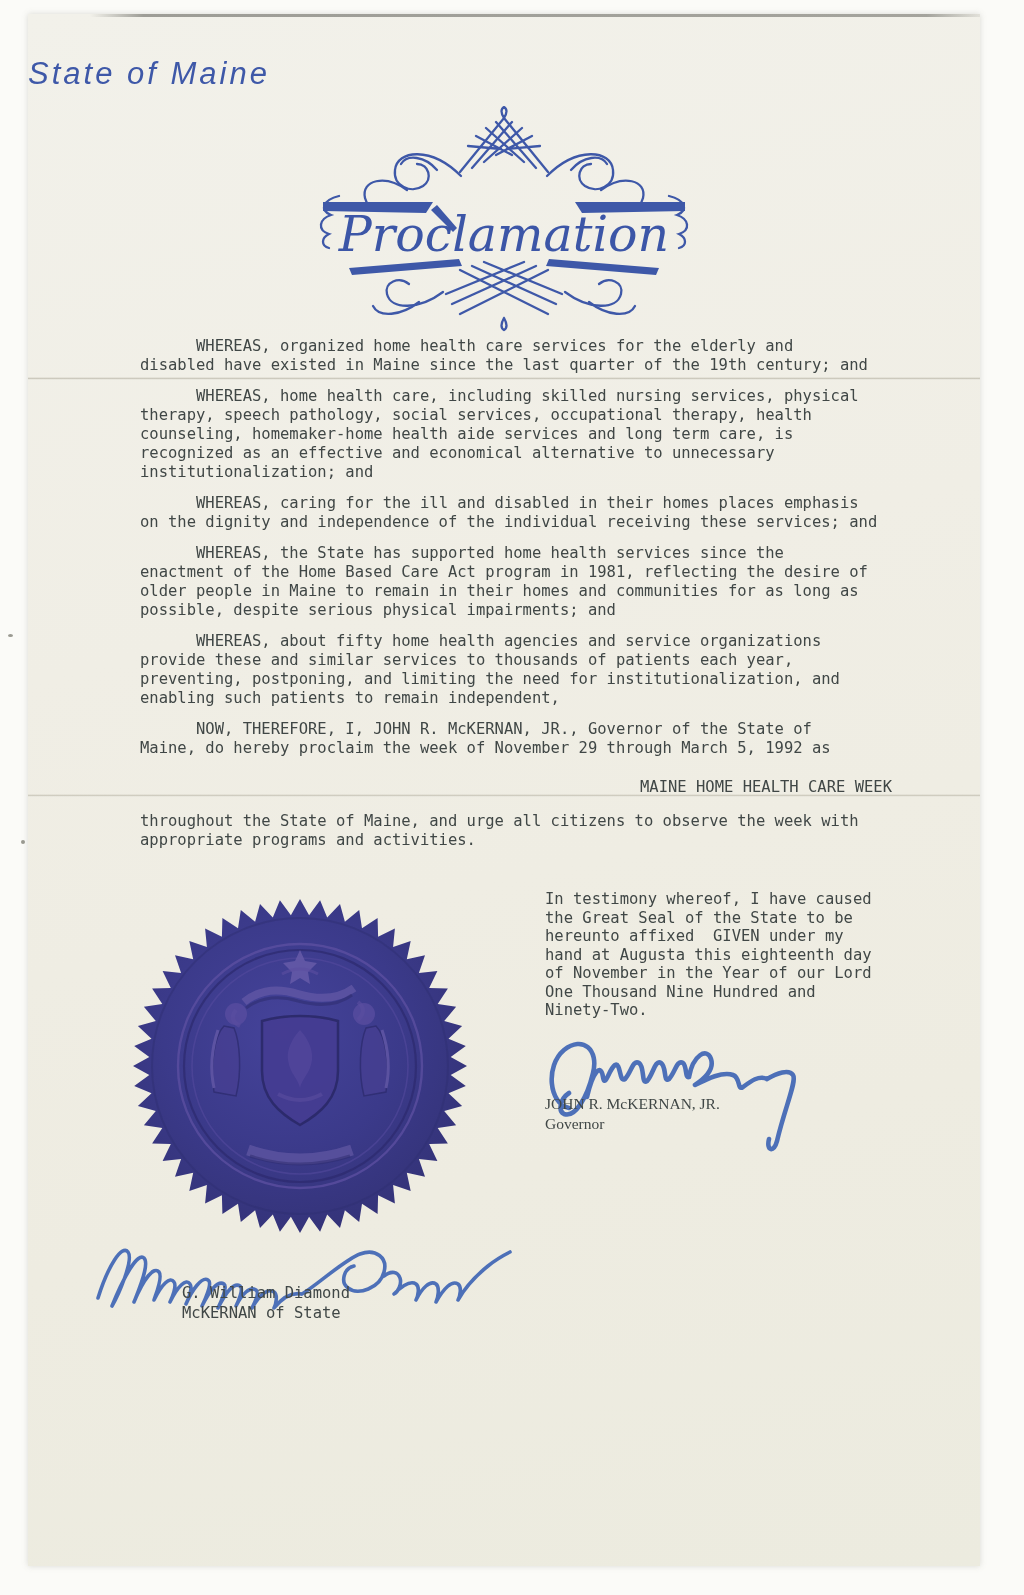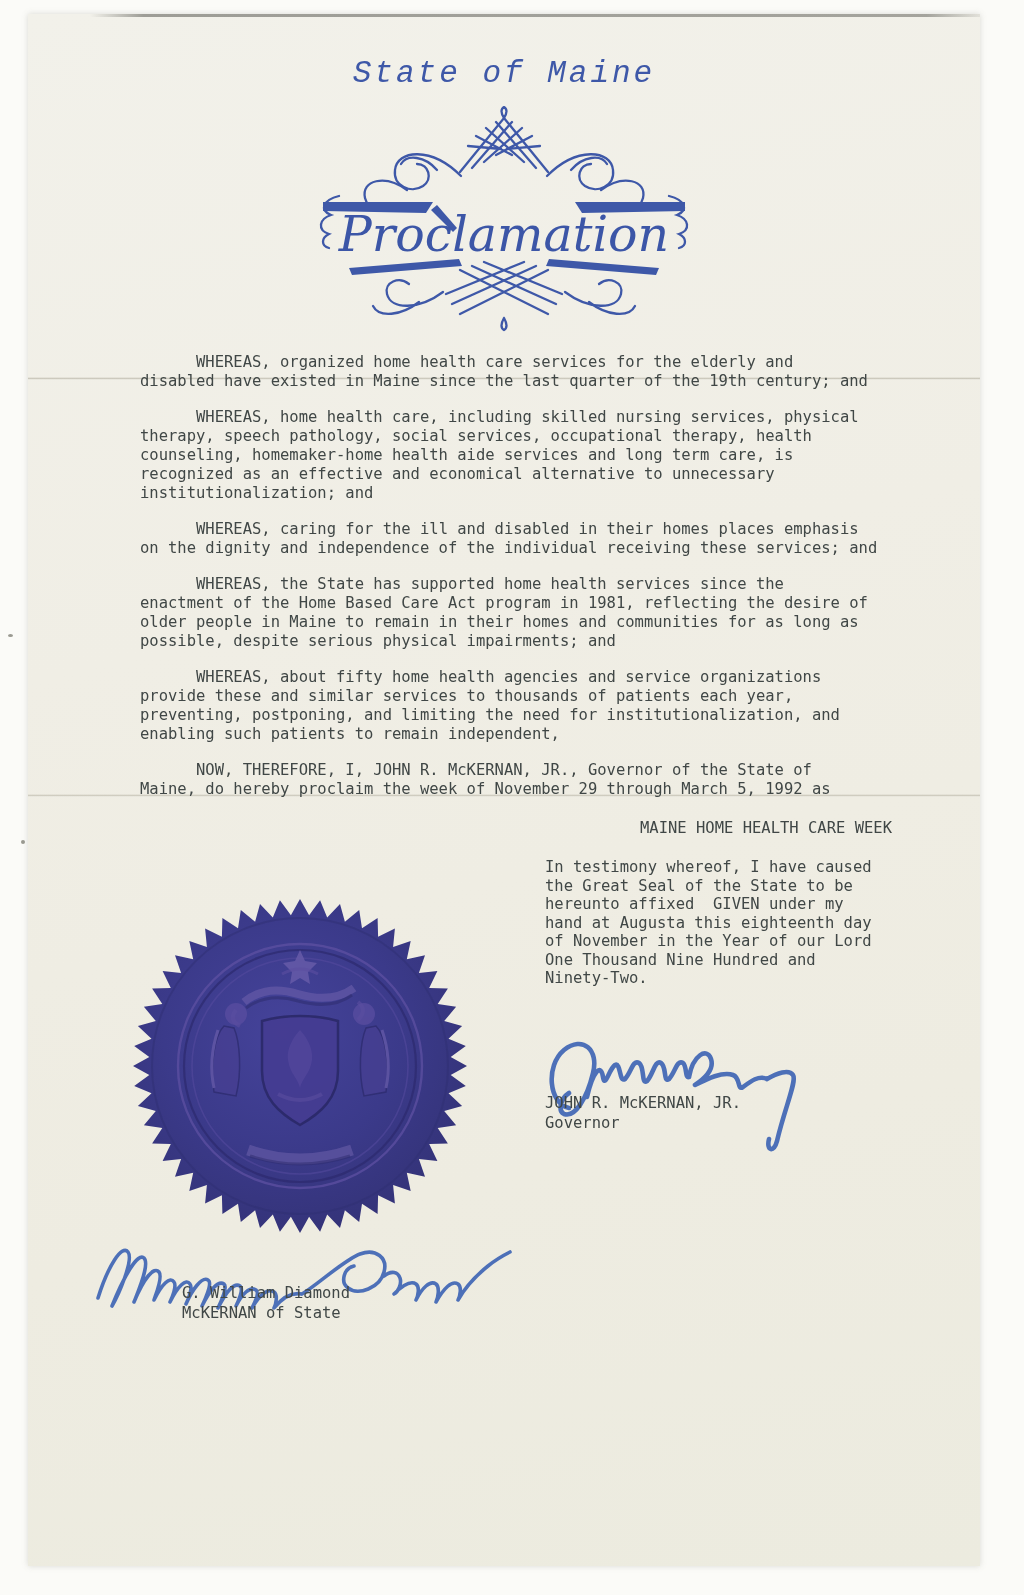--- a/index.html
+++ b/index.html
@@ -12,44 +12,44 @@
 
   .paper{position:absolute;left:28px;top:14px;width:952px;height:1552px;
          background:linear-gradient(168deg,#f2f1ea 0%,#f0eee5 38%,#eeece1 72%,#ecebdf 100%);
          box-shadow:0 0 6px rgba(120,120,110,.25);}
   .paper::before{content:"";position:absolute;left:62px;right:0;top:0;height:3px;
          background:linear-gradient(to right,rgba(88,88,82,0),rgba(88,88,82,.55) 6%,rgba(88,88,82,.5) 94%,rgba(88,88,82,.1));}
   .fold{position:absolute;left:0;right:0;height:3px;pointer-events:none;}
   .fold-1{top:363px;background:linear-gradient(to bottom,rgba(140,135,118,0),rgba(145,140,122,.38) 50%,rgba(255,255,250,.4));}
   .fold-2{top:780px;background:linear-gradient(to bottom,rgba(140,135,118,0),rgba(145,140,122,.34) 50%,rgba(255,255,250,.38));}
 
-  .state-title{position:absolute;top:42px;left:0;width:100%;text-align:center;
-       font-family:Liberation Mono, monospace;font-style:italic;font-size:31px;
+  .state-title{position:absolute;top:42px;left:0;width:100%;text-align:left;
+       font-family:Liberation Sans, sans-serif;font-style:italic;font-size:31px;
        color:#3e58a8;letter-spacing:3px;}
   .ornament{position:absolute;top:92px;left:50%;transform:translateX(-50%);}
   .ornament .swirl{fill:none;stroke:#3e58a8;stroke-width:2.3;stroke-linecap:round;}
   .ornament .bar{fill:#3e58a8;}
   .ornament .script{font-family:"DejaVu Serif",serif;font-style:italic;fill:#3c56a7;}
 
   .body-text{position:absolute;left:112px;top:322px;width:752px;}
-  .para{white-space:pre-wrap;margin:17px 0 12px 0;font:15.5px/19px "DejaVu Sans Mono",monospace;
+  .para{white-space:pre-wrap;margin:1px 0 12px 0;font:15.5px/19px "DejaVu Sans Mono",monospace;
         color:#404746;}
   .week{text-align:right;margin:20px 0 15px 0;white-space:normal;}
-  .testimony{position:absolute;left:517px;top:844px;width:350px;white-space:pre-wrap;
+  .testimony{position:absolute;left:517px;top:876px;width:350px;white-space:pre-wrap;
         font:15.5px/18.5px "DejaVu Sans Mono",monospace;color:#404746;}
 
   .seal{position:absolute;left:104px;top:884px;width:336px;height:336px;}
 
   .signature{position:absolute;pointer-events:none;}
   .sig-stroke{fill:none;stroke:#4d70b8;stroke-linecap:round;stroke-linejoin:round;}
   .gov-sig{left:505px;top:996px;}
   .sec-sig{left:62px;top:1218px;}
 
   .name-block{position:absolute;font:15.5px/19.5px "DejaVu Sans Mono",monospace;color:#404746;}
-  .gov-name-block{left:517px;top:1080px;}
+  .gov-name-block{left:517px;top:1080px;font-family:Liberation Serif, serif;}
   .sec-name-block{left:154px;top:1270px;}
 </style>
 </head>
 <body>
 
 <div class="scan">
   <div class="speck s1"></div>
   <div class="speck s2"></div>
 
   <div class="paper">
@@ -109,20 +109,22 @@
 enactment of the Home Based Care Act program in 1981, reflecting the desire of
 older people in Maine to remain in their homes and communities for as long as
 possible, despite serious physical impairments; and</p>
       <p class="para">      WHEREAS, about fifty home health agencies and service organizations
 provide these and similar services to thousands of patients each year,
 preventing, postponing, and limiting the need for institutionalization, and
 enabling such patients to remain independent,</p>
       <p class="para">      NOW, THEREFORE, I, JOHN R. McKERNAN, JR., Governor of the State of
 Maine, do hereby proclaim the week of November 29 through March 5, 1992 as</p>
       <p class="para week">MAINE HOME HEALTH CARE WEEK</p>
+      <p class="para">throughout the State of Maine, and urge all citizens to observe the week with
+appropriate programs and activities.</p>
     </div>
 
     <svg class="seal" viewBox="0 0 336 336">
       <defs>
         <radialGradient id="sealShade" cx="45%" cy="40%" r="65%">
           <stop offset="0%" stop-color="#45439a"></stop>
           <stop offset="55%" stop-color="#3b3a8a"></stop>
           <stop offset="100%" stop-color="#333276"></stop>
         </radialGradient>
       </defs>

